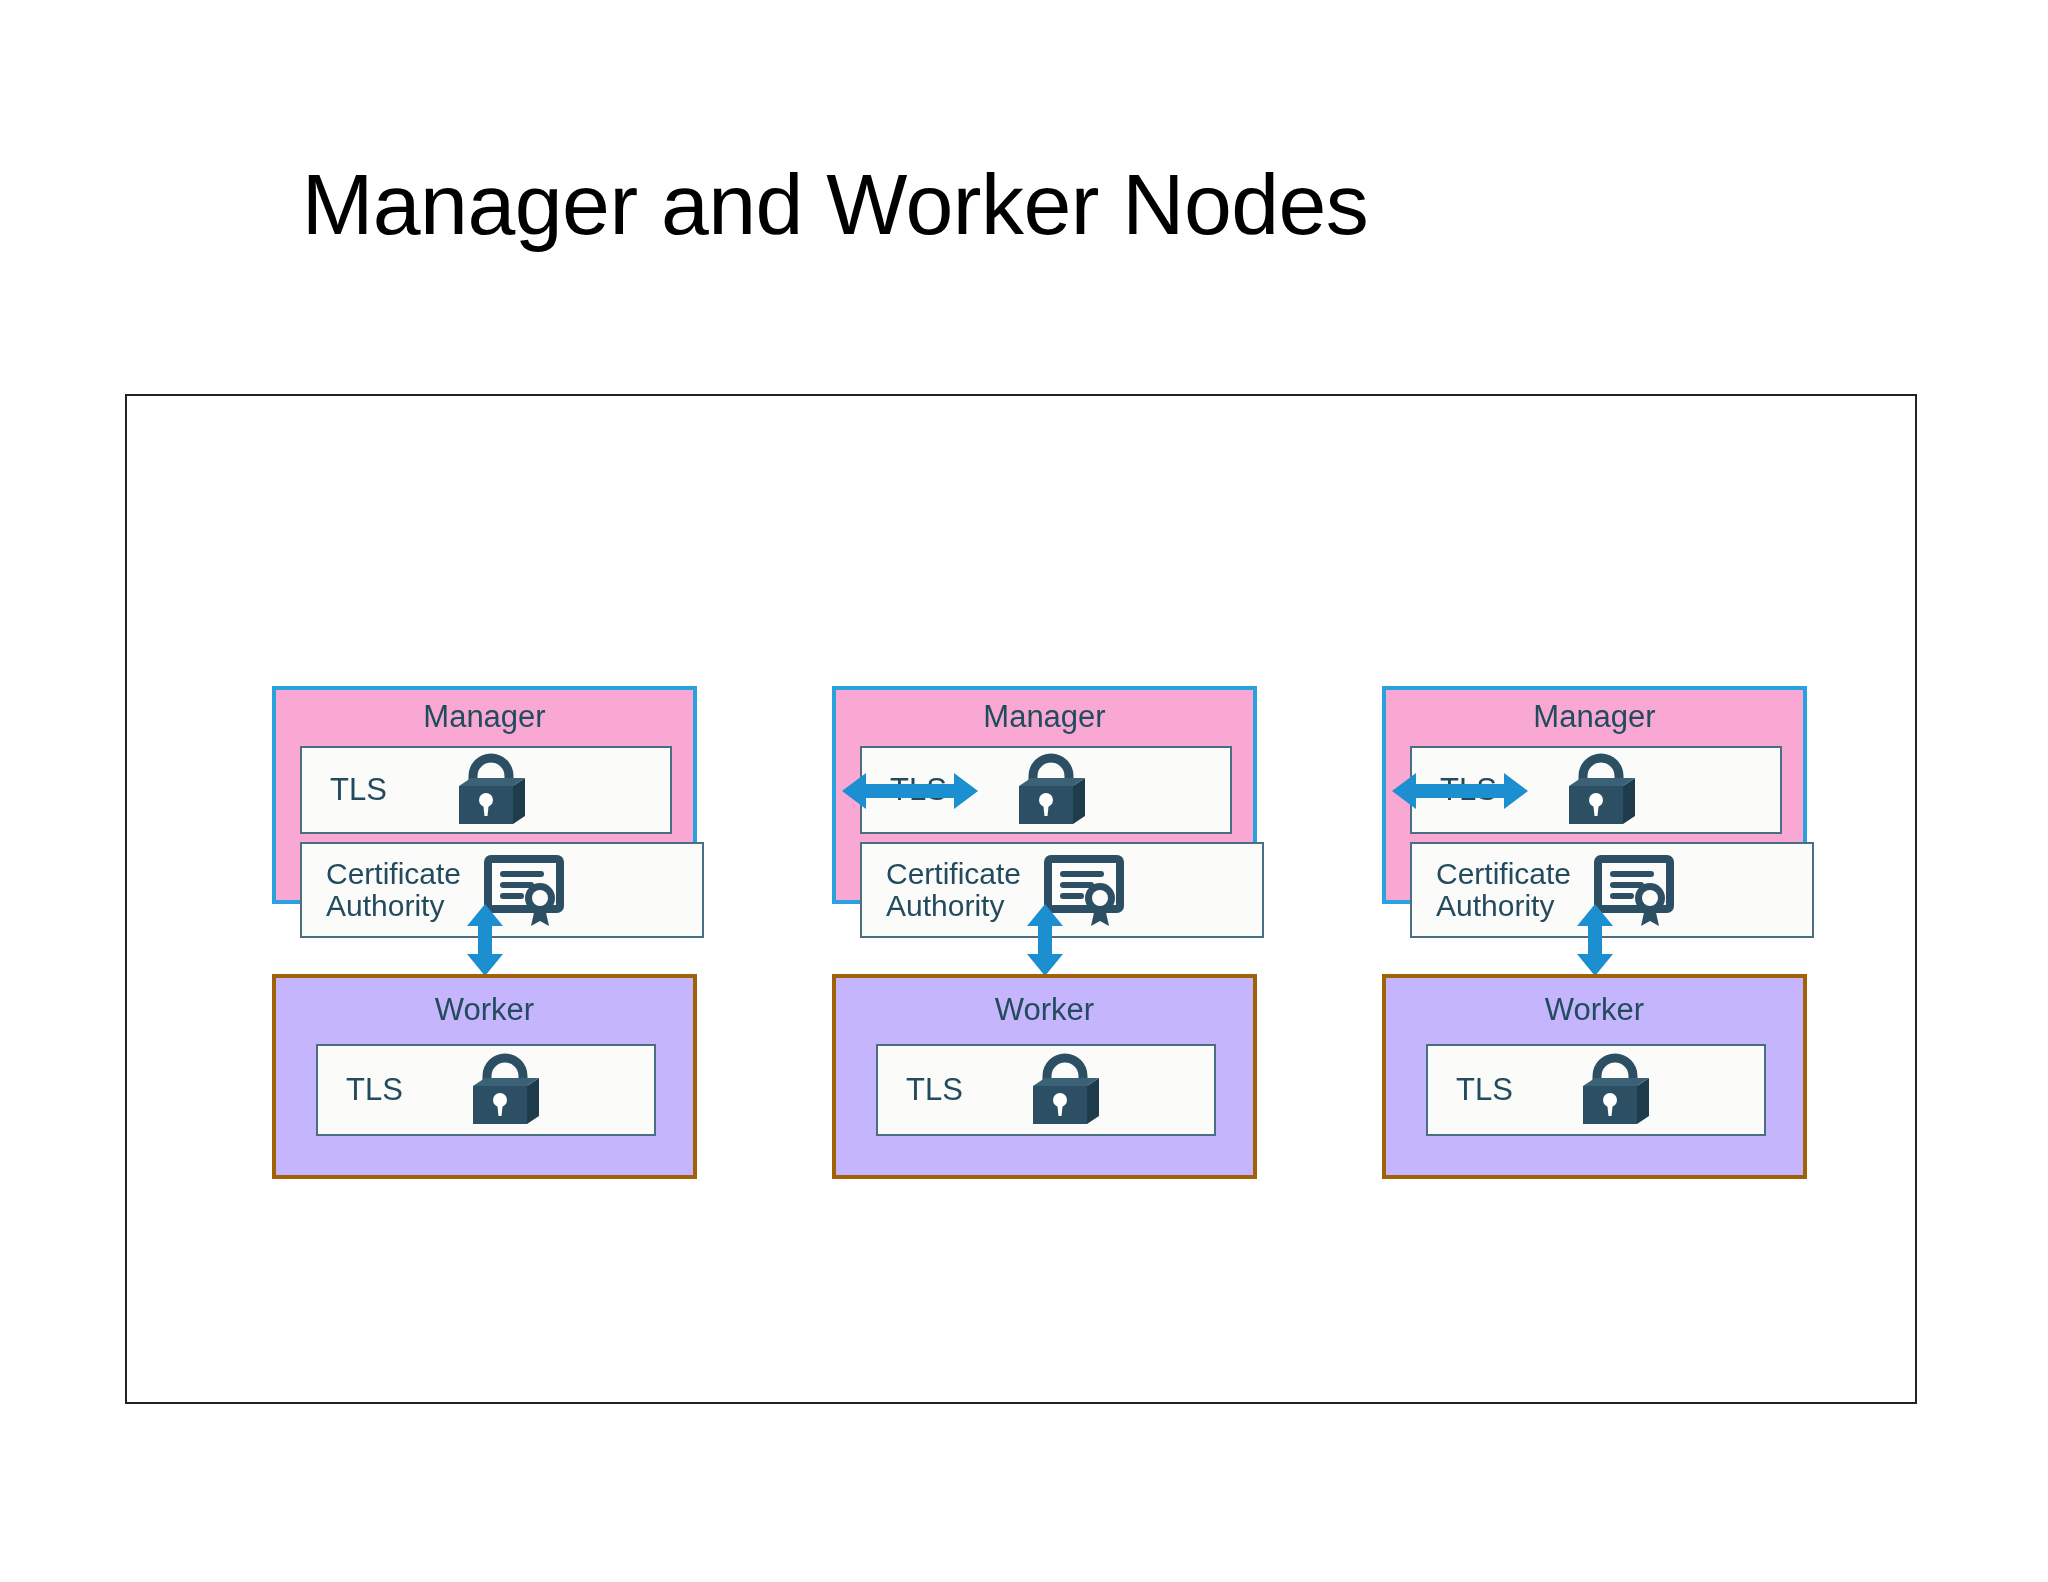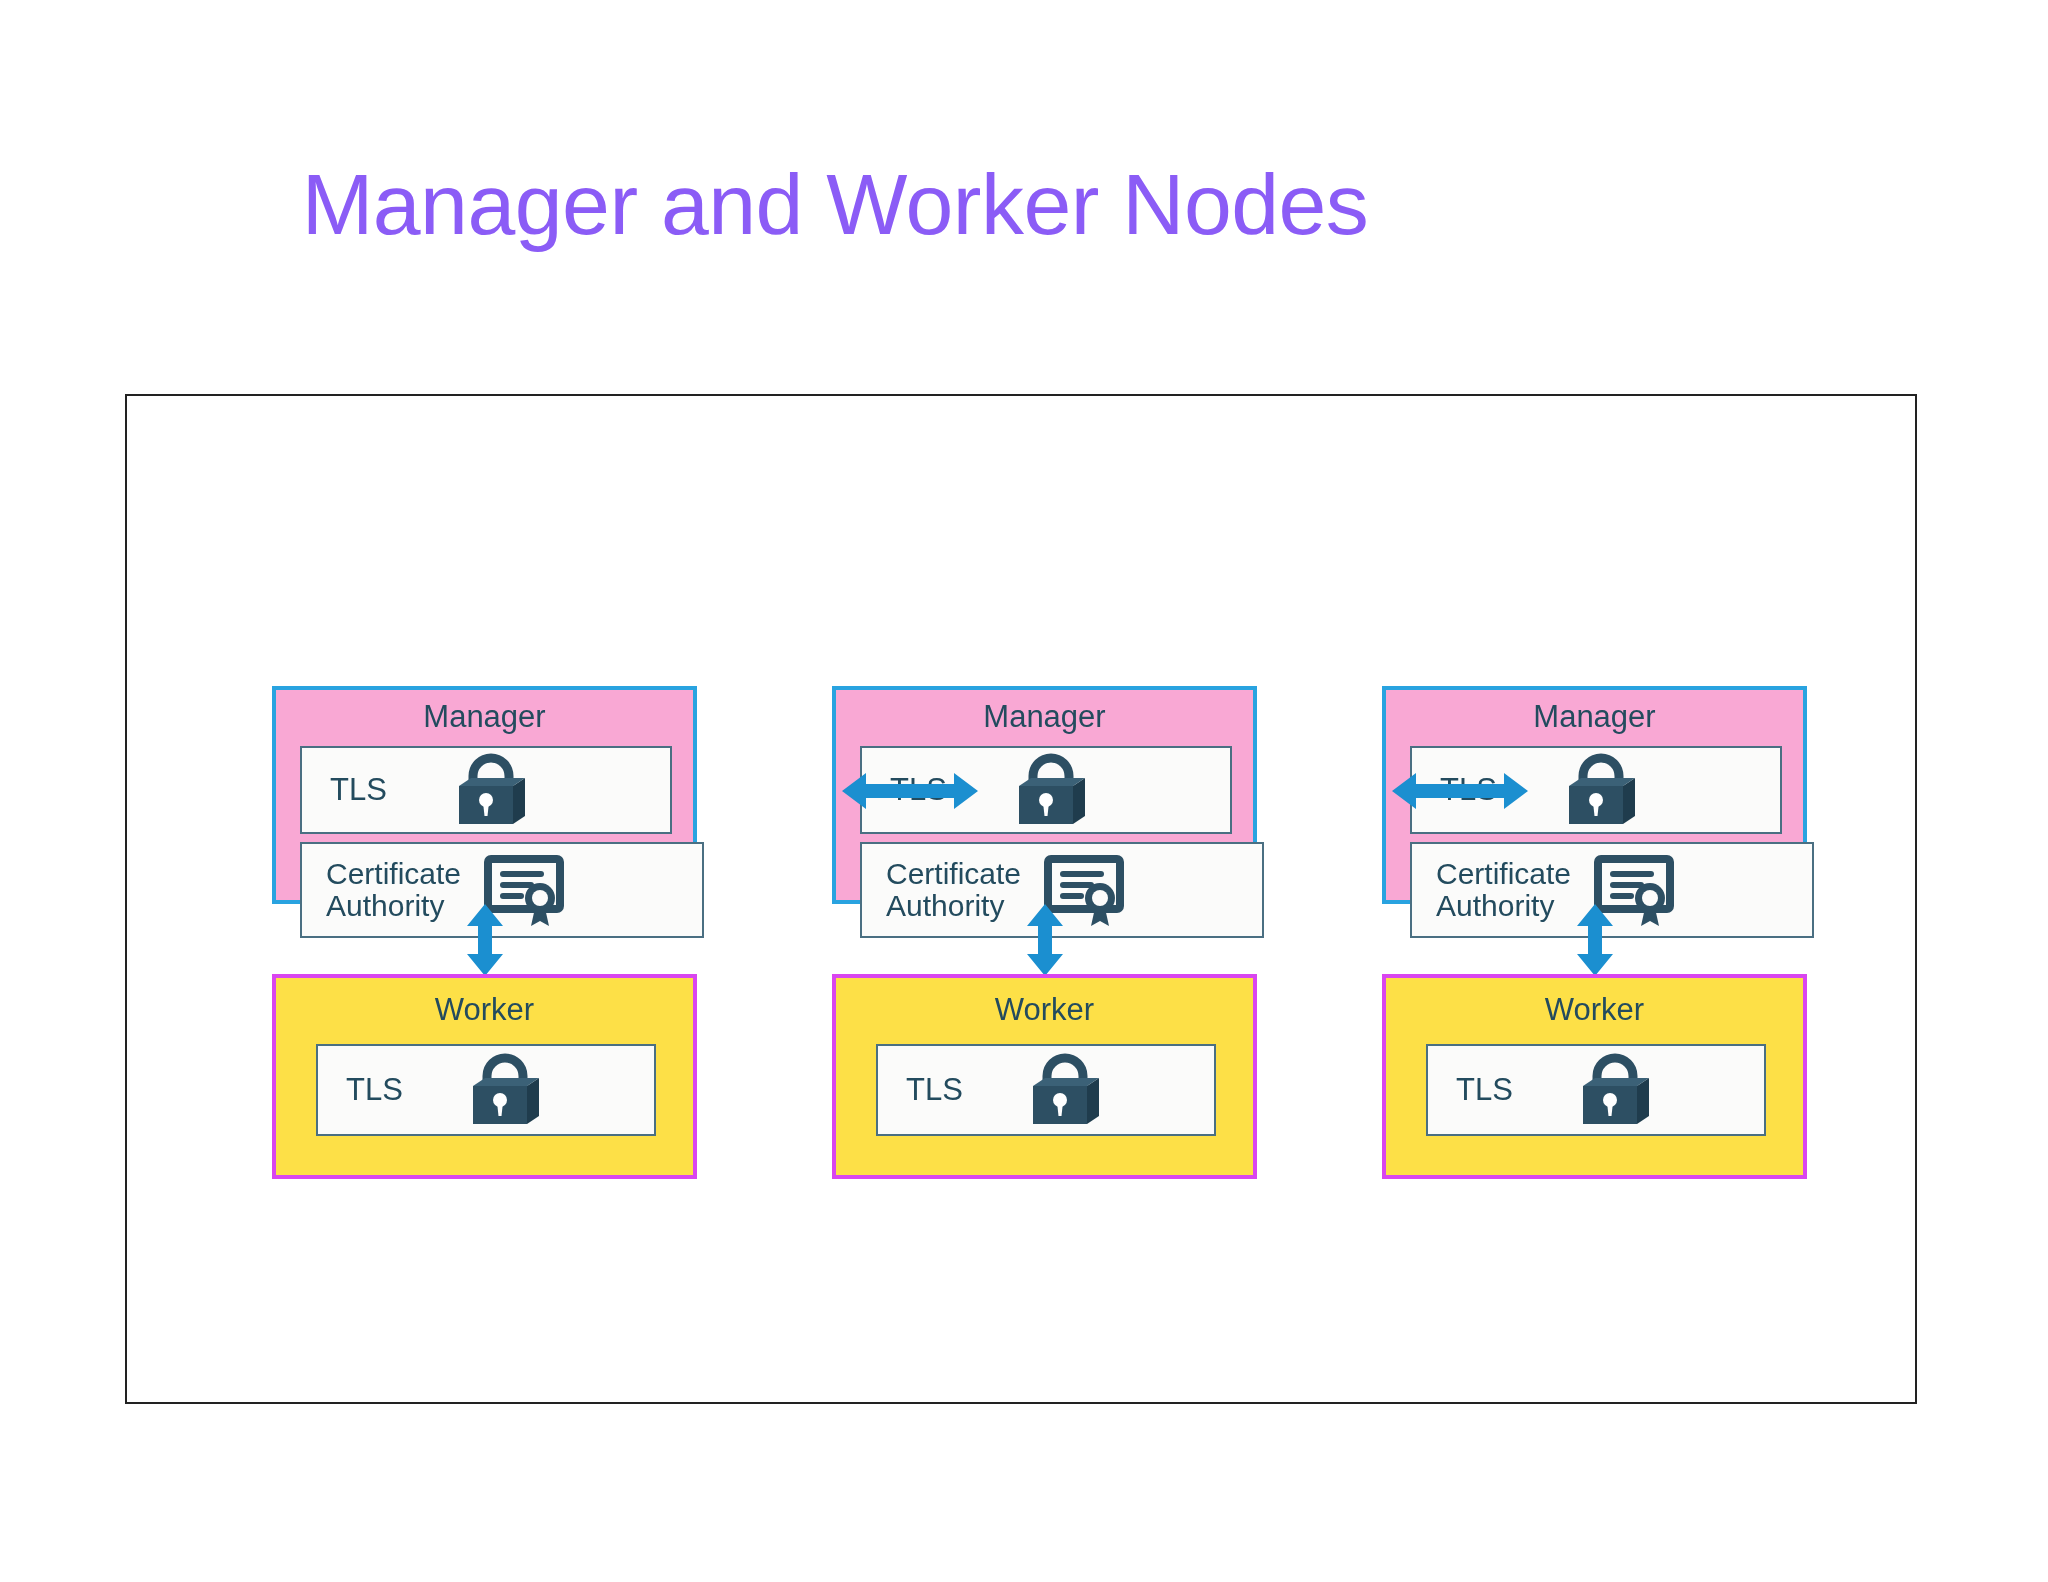--- a/index.html
+++ b/index.html
@@ -18,21 +18,21 @@
 
   
   #slide-title {
     position: absolute;
     left: 0;
     top: 155px;
     width: 1670px;
     text-align: center;
     font-size: 86px;
     font-weight: 400;
-    color: #8b5cf6;
+    color: #000000;
     letter-spacing: -0.5px;
     white-space: nowrap;
   }
 
   
   #diagram-frame {
     position: absolute;
     left: 125px;
     top: 394px;
     width: 1792px;
@@ -75,22 +75,22 @@
     font-weight: 400;
   }
 
   
   .worker-node {
     position: absolute;
     left: 0;
     top: 578px;
     width: 425px;
     height: 205px;
-    background: #fde047;
-    border: 4px solid #d946ef;
+    background: #c4b5fd;
+    border: 4px solid #a16207;
     box-sizing: border-box;
   }
   .worker-node .node-title {
     position: absolute;
     left: 0;
     top: 14px;
     width: 100%;
     text-align: center;
     font-size: 31px;
     color: #234b5e;

